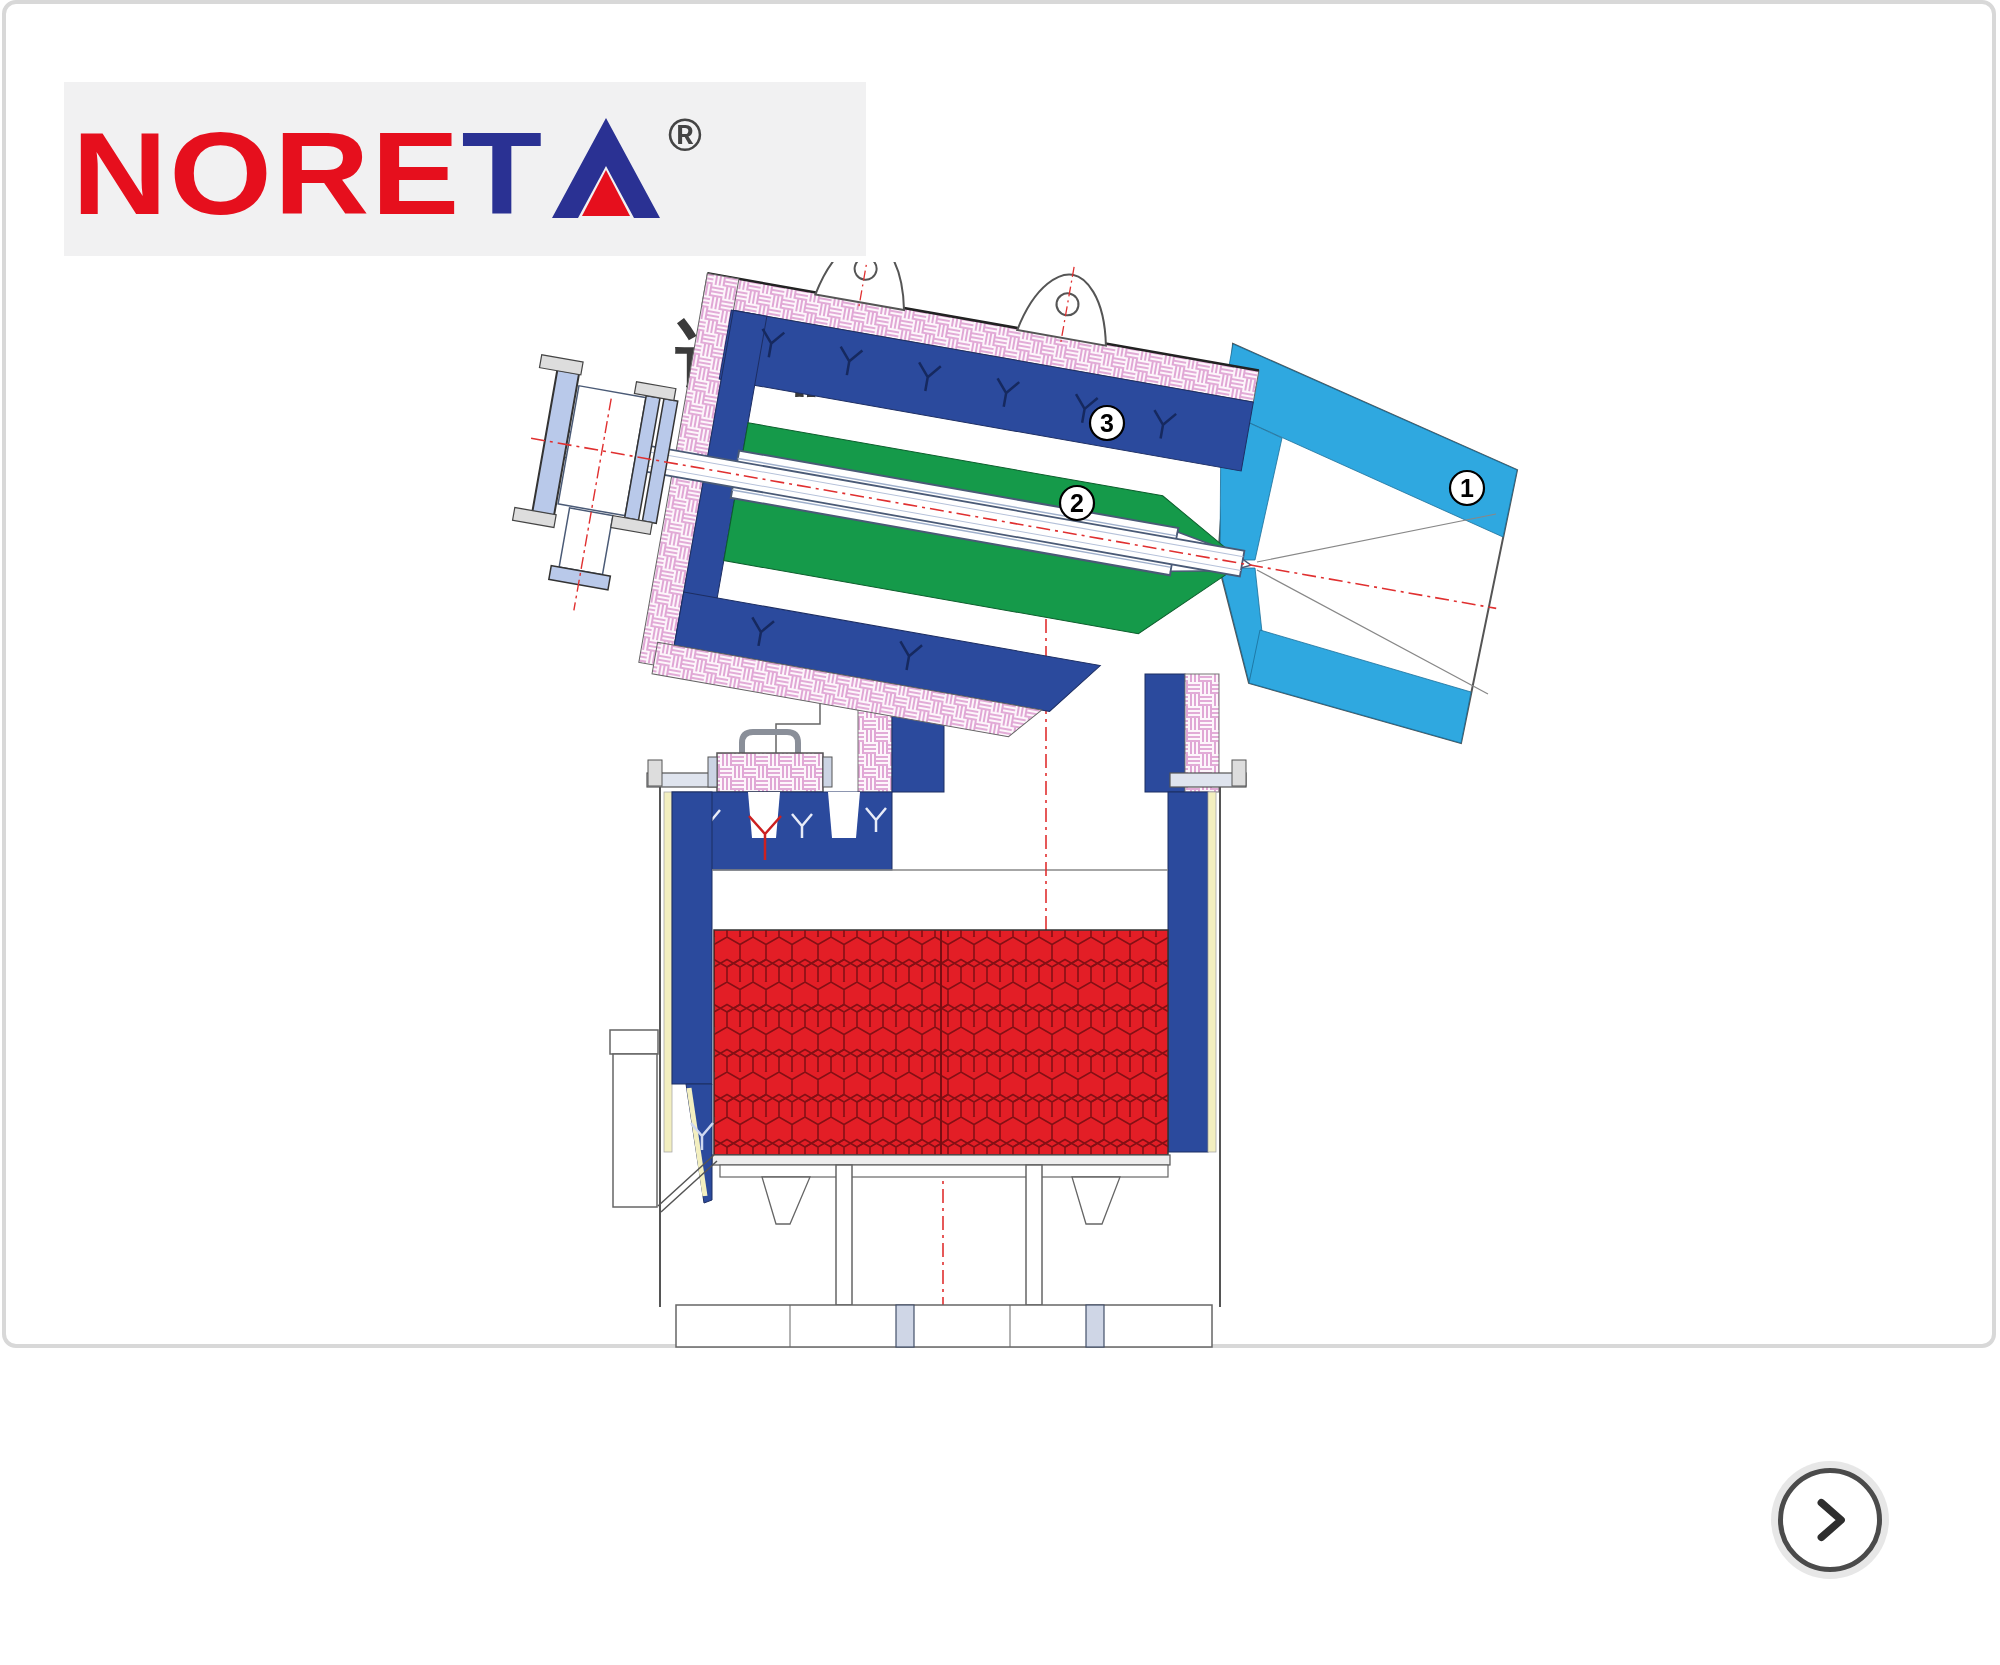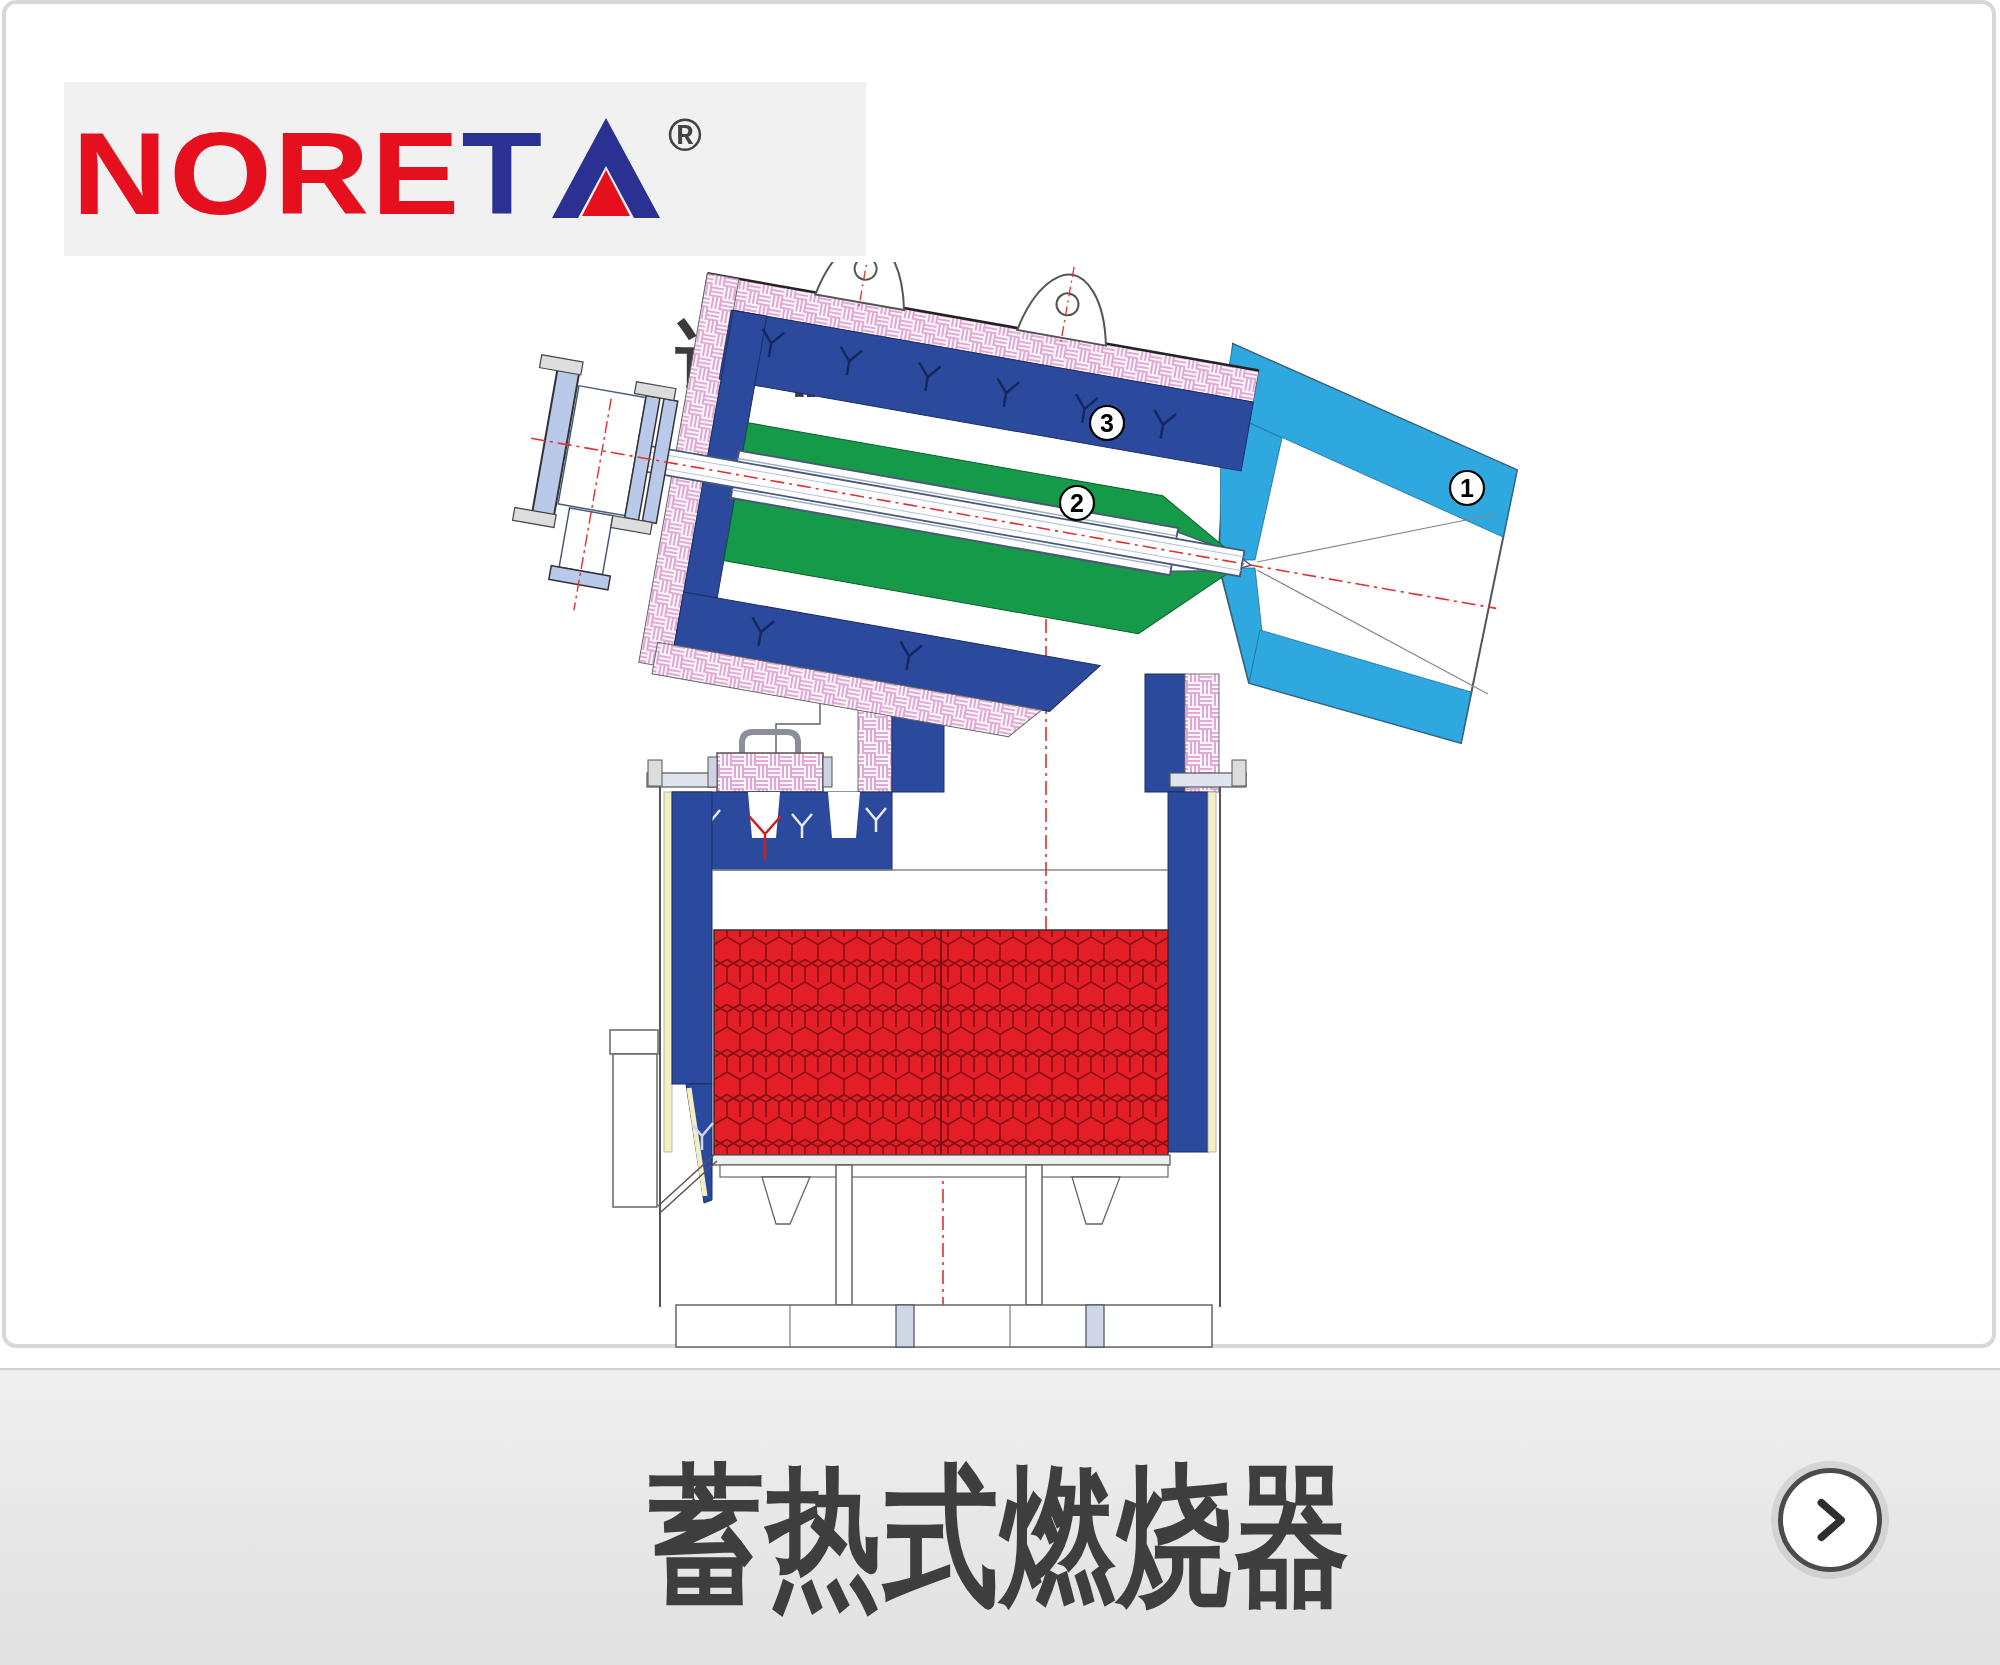--- a/index.html
+++ b/index.html
@@ -212,23 +212,20 @@
     <g font-family="Liberation Sans, sans-serif" font-size="25" font-weight="bold" text-anchor="middle" fill="#000">
       <circle cx="987" cy="226" r="17" fill="#fff" stroke="#000" stroke-width="2.2"></circle>
       <text x="987" y="235">1</text>
       <circle cx="597" cy="241" r="17" fill="#fff" stroke="#000" stroke-width="2.2"></circle>
       <text x="597" y="250">2</text>
       <circle cx="627" cy="161" r="17" fill="#fff" stroke="#000" stroke-width="2.2"></circle>
       <text x="627" y="170">3</text>
     </g>
   </svg>
 
-  <div class="footer">
-    <div class="footer-title">蓄热式燃烧器</div>
-  </div>
 
   <div class="next-btn">
     <svg width="62" height="62" viewBox="0 0 100 100">
       <polyline points="36,22 68,50 36,78" fill="none" stroke="#2e2e2e" stroke-width="12" stroke-linecap="round" stroke-linejoin="round"></polyline>
     </svg>
   </div>
 
 </div>
 
 </body></html>

